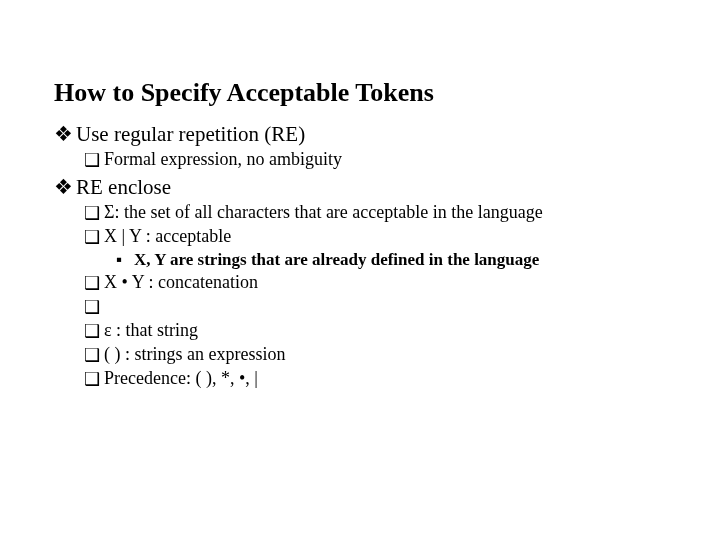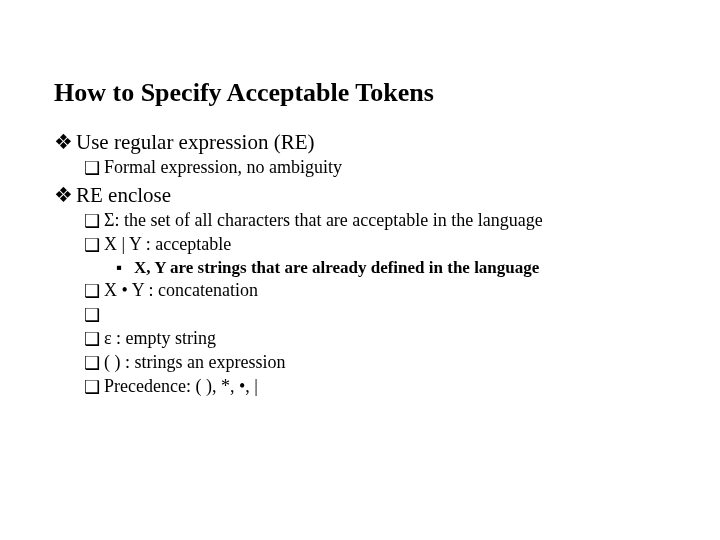--- a/index.html
+++ b/index.html
@@ -10,21 +10,21 @@
     background: #ffffff;
     font-family: "Times New Roman", Times, serif;
     color: #000000;
   }
   .slide {
     padding: 78px 54px 0 54px;
   }
   .title {
     font-size: 26px;
     font-weight: bold;
-    margin-bottom: 22px;
+    margin-bottom: 14px;
   }
   .l1 {
     font-size: 21px;
     margin-left: 0px;
     margin-top: 4px;
     margin-bottom: 2px;
     display: flex;
   }
   .l2 {
     font-size: 18px;
@@ -50,21 +50,21 @@
   .l3 .bullet { width: 18px; }
 </style>
 </head>
 <body>
 
 <div class="slide">
   <div class="title">How to Specify Acceptable Tokens</div>
 
   <div class="l1">
     <span class="bullet">❖</span>
-    <span>Use regular expression (RE)</span>
+    <span>Use regular repetition (RE)</span>
   </div>
   <div class="l2">
     <span class="bullet">❑</span>
     <span>Formal expression, no ambiguity</span>
   </div>
 
   <div class="l1">
     <span class="bullet">❖</span>
     <span>RE enclose</span>
   </div>
@@ -82,21 +82,21 @@
   </div>
   <div class="l2">
     <span class="bullet">❑</span>
     <span>X • Y : concatenation</span>
   </div>
   <div class="l2">
     <span class="bullet">❑</span>
   </div>
   <div class="l2">
     <span class="bullet">❑</span>
-    <span>ε : empty string</span>
+    <span>ε : that string</span>
   </div>
   <div class="l2">
     <span class="bullet">❑</span>
     <span>( ) : strings an expression</span>
   </div>
   <div class="l2">
     <span class="bullet">❑</span>
     <span>Precedence:  ( ), *, •, |</span>
   </div>
 </div>

